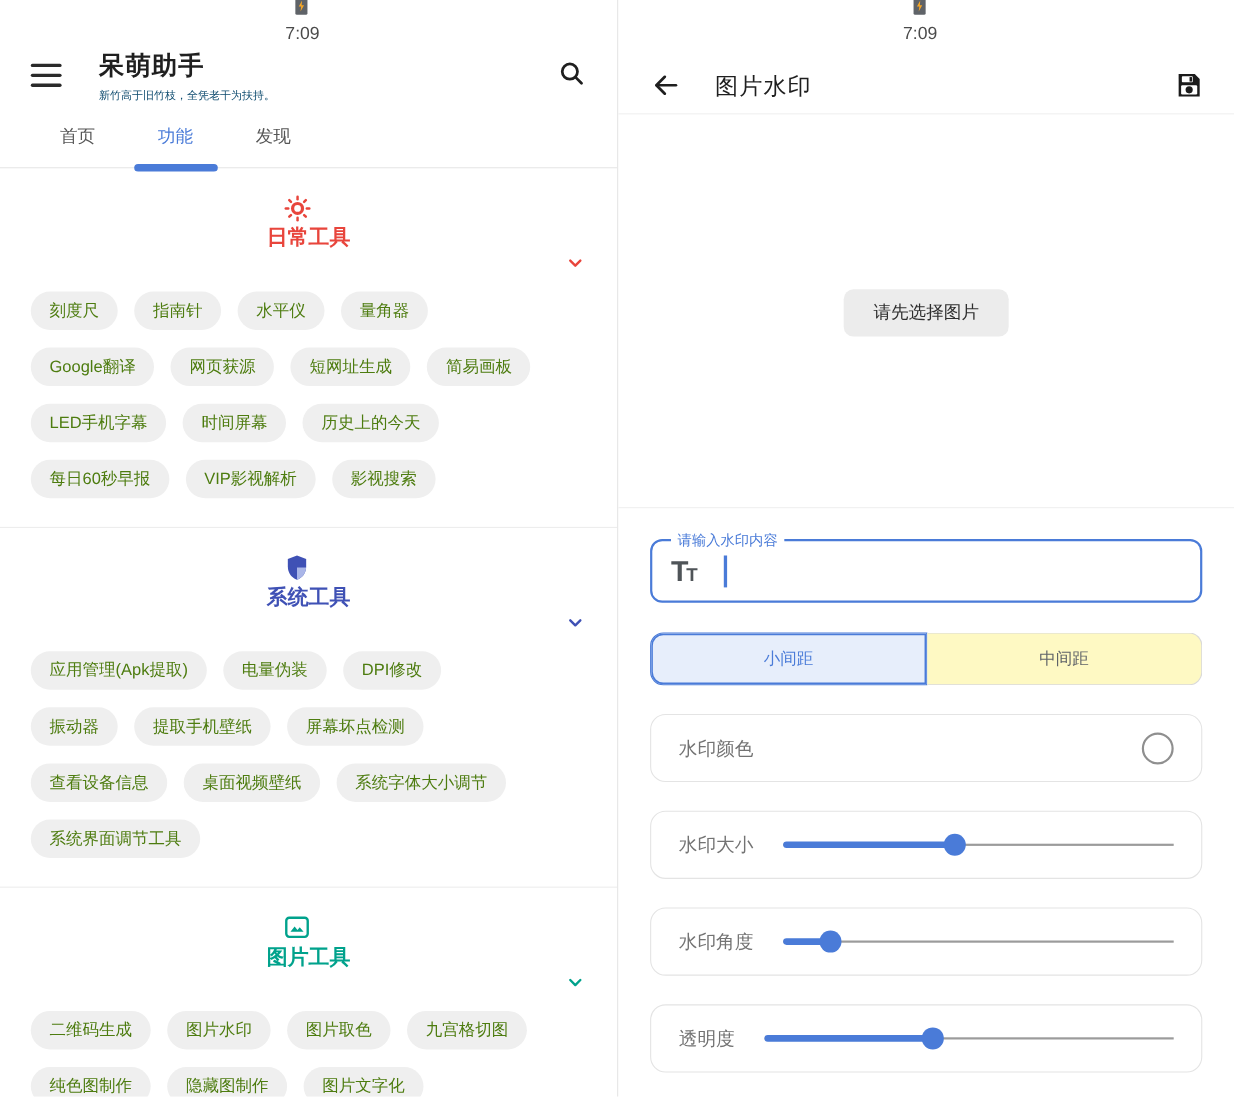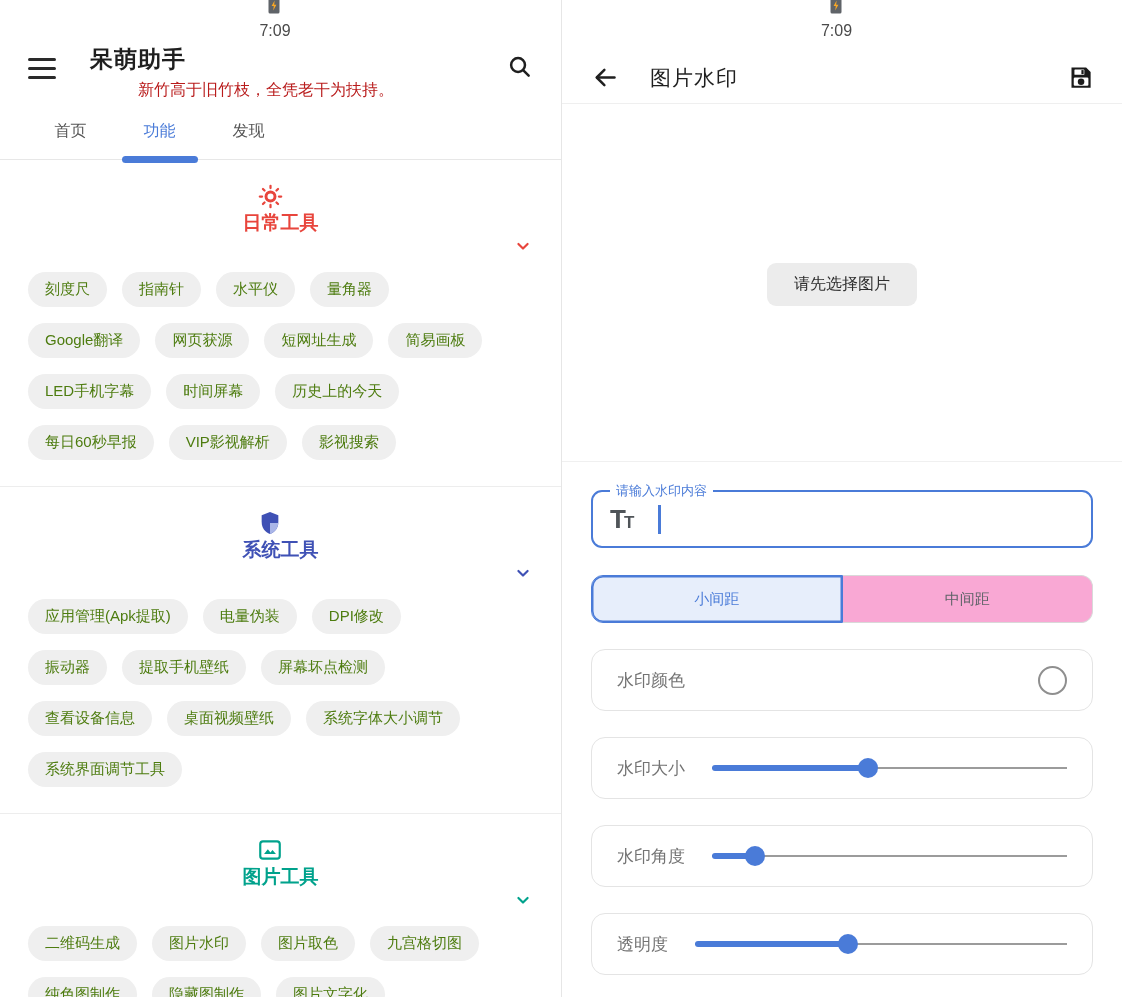--- a/index.html
+++ b/index.html
@@ -14,21 +14,21 @@
   .statusbar .time { font-size:16px; color:#4a4a4a; margin-left:2px; }
   .sb-icon { display:flex; align-items:center; }
 
   
   .app-header { display:flex; align-items:flex-start; padding:4px 28px 0 28px; }
   .hamburger { margin-top:14px; width:28px; cursor:pointer; }
   .hamburger span { display:block; height:3px; background:#2a2a2a; border-radius:2px; margin-bottom:6px; }
   .hamburger span:last-child { margin-bottom:0; }
   .title-block { margin-left:34px; flex:1; }
   .app-title { font-size:23px; font-weight:600; color:#1f1f1f; letter-spacing:1px; }
-  .app-subtitle { font-size:16px; color:#b91c1c; margin-top:5px;margin-left:48px; }
+  .app-subtitle { font-size:10px; color:#0c4a6e; margin-top:5px; }
   .search-btn { margin-top:10px; }
 
   
   .tabs { display:flex; padding-left:26px; margin-top:10px; }
   .tab { width:89px; text-align:center; font-size:16px; color:#565656; padding:10px 0 17px; position:relative; cursor:pointer; }
   .tab.active { color:#4a7bd8; }
   .tab.active::after { content:""; position:absolute; left:50%; transform:translateX(-50%);
     bottom:-4px; width:76px; height:7px; border-radius:4px; background:#4a7bd8; }
   .tab-divider { height:1px; background:#e7e7e7; }
 
@@ -60,21 +60,21 @@
     height:58px; display:flex; align-items:center; padding:0 17px; cursor:text;text-align:right; }
   .input-label { position:absolute; top:-10px; left:17px; background:#fff; padding:0 6px;
     font-size:13px; color:#4a7bd8; }
   .tt-icon { color:#4f5458; font-weight:700; display:flex; align-items:baseline; }
   .tt-icon .t-big { font-size:26px; }
   .tt-icon .t-small { font-size:17px; margin-left:-2px; }
   .cursor-bar { width:2.5px; height:29px; background:#4a7bd8; margin-left:24px; }
 
   .segmented { display:flex; margin:27px 29px 0; }
   .seg { flex:1; height:48px; display:flex; align-items:center; justify-content:center;
-    background:#f9a8d4; border:1px solid #d9d9d9; border-left:none; font-size:15px; color:#5f6368; cursor:pointer; }
+    background:#fef9c3; border:1px solid #d9d9d9; border-left:none; font-size:15px; color:#5f6368; cursor:pointer; }
   .seg:first-child { border-left:1px solid #d9d9d9; border-radius:12px 0 0 12px; }
   .seg:last-child { border-radius:0 12px 12px 0; }
   .seg.selected { background:#e7eefb; color:#4a7bd8; border-color:#4a7bd8;
     box-shadow: inset 0 0 0 1.5px #4a7bd8; border-radius:12px 0 0 12px; }
 
   .setting-card { margin:26px 29px 0; height:62px; border:1px solid #e4e4e4; border-radius:14px;
     display:flex; align-items:center; padding:0 25px; }
   .setting-label { font-size:17px; color:#737373; white-space:nowrap; }
   .color-circle { margin-left:auto; width:29px; height:29px; border:2px solid #8f8f8f; border-radius:50%;
     background:#fff; cursor:pointer; }

